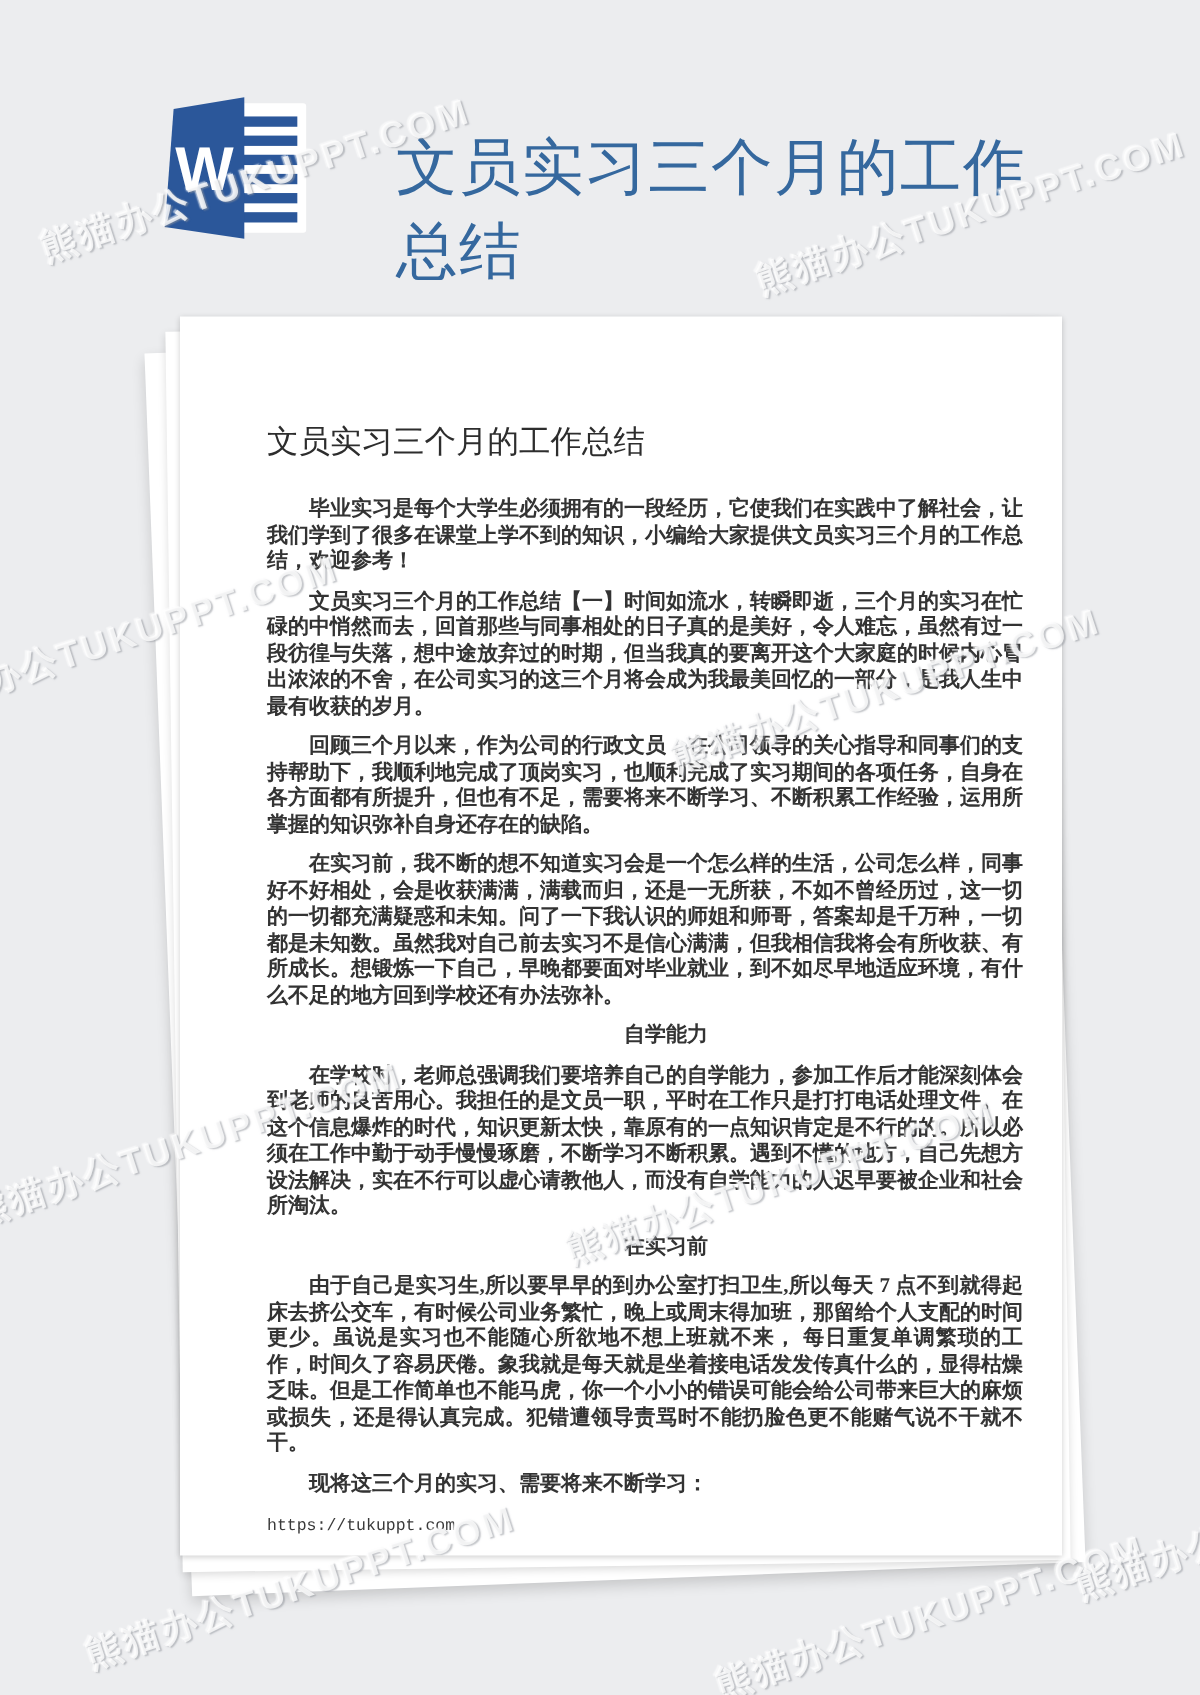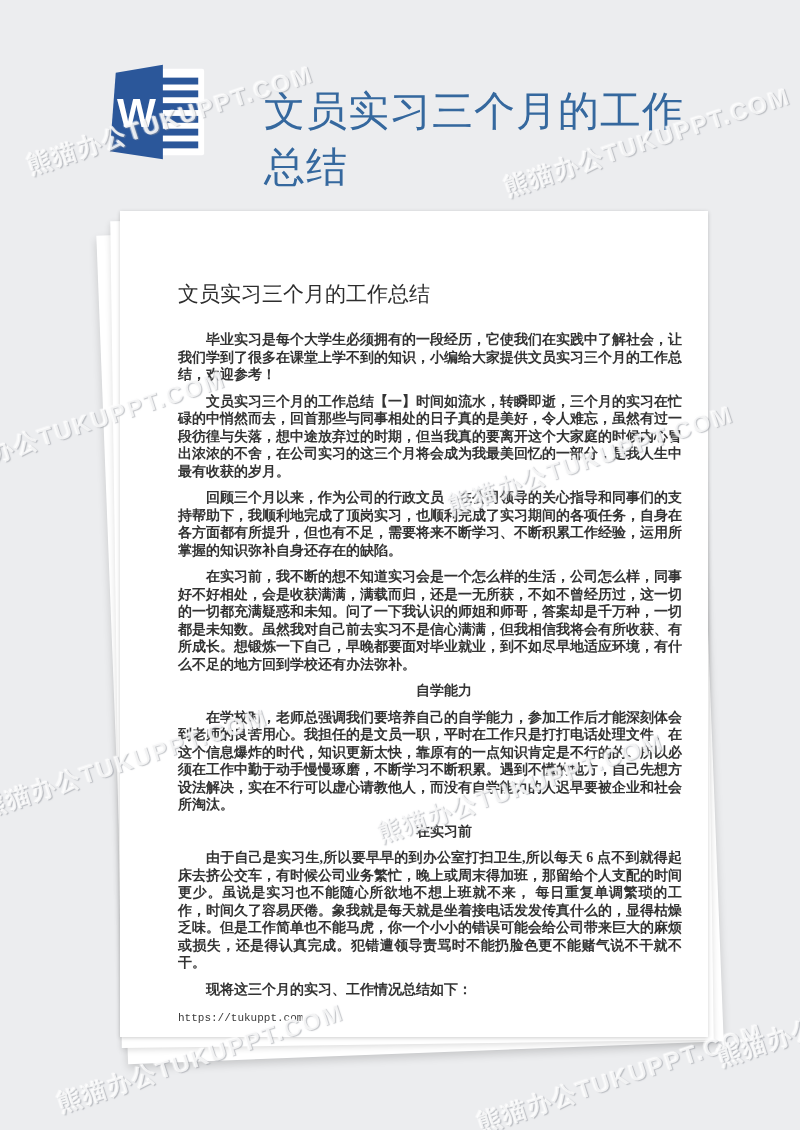--- a/index.html
+++ b/index.html
@@ -65,22 +65,22 @@
     <h2 class="doc-title">文员实习三个月的工作总结</h2>
     <div class="doc-body">
 
     <p class="doc-para">毕业实习是每个大学生必须拥有的一段经历，它使我们在实践中了解社会，让我们学到了很多在课堂上学不到的知识，小编给大家提供文员实习三个月的工作总结，欢迎参考！</p>
         <p class="doc-para">文员实习三个月的工作总结【一】时间如流水，转瞬即逝，三个月的实习在忙碌的中悄然而去，回首那些与同事相处的日子真的是美好，令人难忘，虽然有过一段彷徨与失落，想中途放弃过的时期，但当我真的要离开这个大家庭的时候内心冒出浓浓的不舍，在公司实习的这三个月将会成为我最美回忆的一部分，是我人生中最有收获的岁月。</p>
         <p class="doc-para">回顾三个月以来，作为公司的行政文员，在公司领导的关心指导和同事们的支持帮助下，我顺利地完成了顶岗实习，也顺利完成了实习期间的各项任务，自身在各方面都有所提升，但也有不足，需要将来不断学习、不断积累工作经验，运用所掌握的知识弥补自身还存在的缺陷。</p>
         <p class="doc-para">在实习前，我不断的想不知道实习会是一个怎么样的生活，公司怎么样，同事好不好相处，会是收获满满，满载而归，还是一无所获，不如不曾经历过，这一切的一切都充满疑惑和未知。问了一下我认识的师姐和师哥，答案却是千万种，一切都是未知数。虽然我对自己前去实习不是信心满满，但我相信我将会有所收获、有所成长。想锻炼一下自己，早晚都要面对毕业就业，到不如尽早地适应环境，有什么不足的地方回到学校还有办法弥补。</p>
         <p class="doc-heading">自学能力</p>
         <p class="doc-para">在学校时，老师总强调我们要培养自己的自学能力，参加工作后才能深刻体会到老师的良苦用心。我担任的是文员一职，平时在工作只是打打电话处理文件。在这个信息爆炸的时代，知识更新太快，靠原有的一点知识肯定是不行的的。所以必须在工作中勤于动手慢慢琢磨，不断学习不断积累。遇到不懂的地方，自己先想方设法解决，实在不行可以虚心请教他人，而没有自学能力的人迟早要被企业和社会所淘汰。</p>
         <p class="doc-heading">在实习前</p>
-        <p class="doc-para">由于自己是实习生,所以要早早的到办公室打扫卫生,所以每天 6 点不到就得起床去挤公交车，有时候公司业务繁忙，晚上或周末得加班，那留给个人支配的时间更少。虽说是实习也不能随心所欲地不想上班就不来， 每日重复单调繁琐的工作，时间久了容易厌倦。象我就是每天就是坐着接电话发发传真什么的，显得枯燥乏味。但是工作简单也不能马虎，你一个小小的错误可能会给公司带来巨大的麻烦或损失，还是得认真完成。犯错遭领导责骂时不能扔脸色更不能赌气说不干就不干。</p>
-        <p class="doc-para">现将这三个月的实习、工作情况总结如下：</p>
+        <p class="doc-para">由于自己是实习生,所以要早早的到办公室打扫卫生,所以每天 7 点不到就得起床去挤公交车，有时候公司业务繁忙，晚上或周末得加班，那留给个人支配的时间更少。虽说是实习也不能随心所欲地不想上班就不来， 每日重复单调繁琐的工作，时间久了容易厌倦。象我就是每天就是坐着接电话发发传真什么的，显得枯燥乏味。但是工作简单也不能马虎，你一个小小的错误可能会给公司带来巨大的麻烦或损失，还是得认真完成。犯错遭领导责骂时不能扔脸色更不能赌气说不干就不干。</p>
+        <p class="doc-para">现将这三个月的实习、需要将来不断学习：</p>
         <p class="doc-footer">https://tukuppt.com</p>
       </div>
   </div>
 
   <div class="wm-layer">
       <span class="wm" style="left: 28px; top: 150px;">熊猫办公TUKUPPT.COM</span>
       <span class="wm" style="left: 505px; top: 172px;">熊猫办公TUKUPPT.COM</span>
       <span class="wm" style="left: -60px; top: 455px;">熊猫办公TUKUPPT.COM</span>
       <span class="wm" style="left: 448px; top: 490px;">熊猫办公TUKUPPT.COM</span>
       <span class="wm" style="left: -18px; top: 793px;">熊猫办公TUKUPPT.COM</span>

